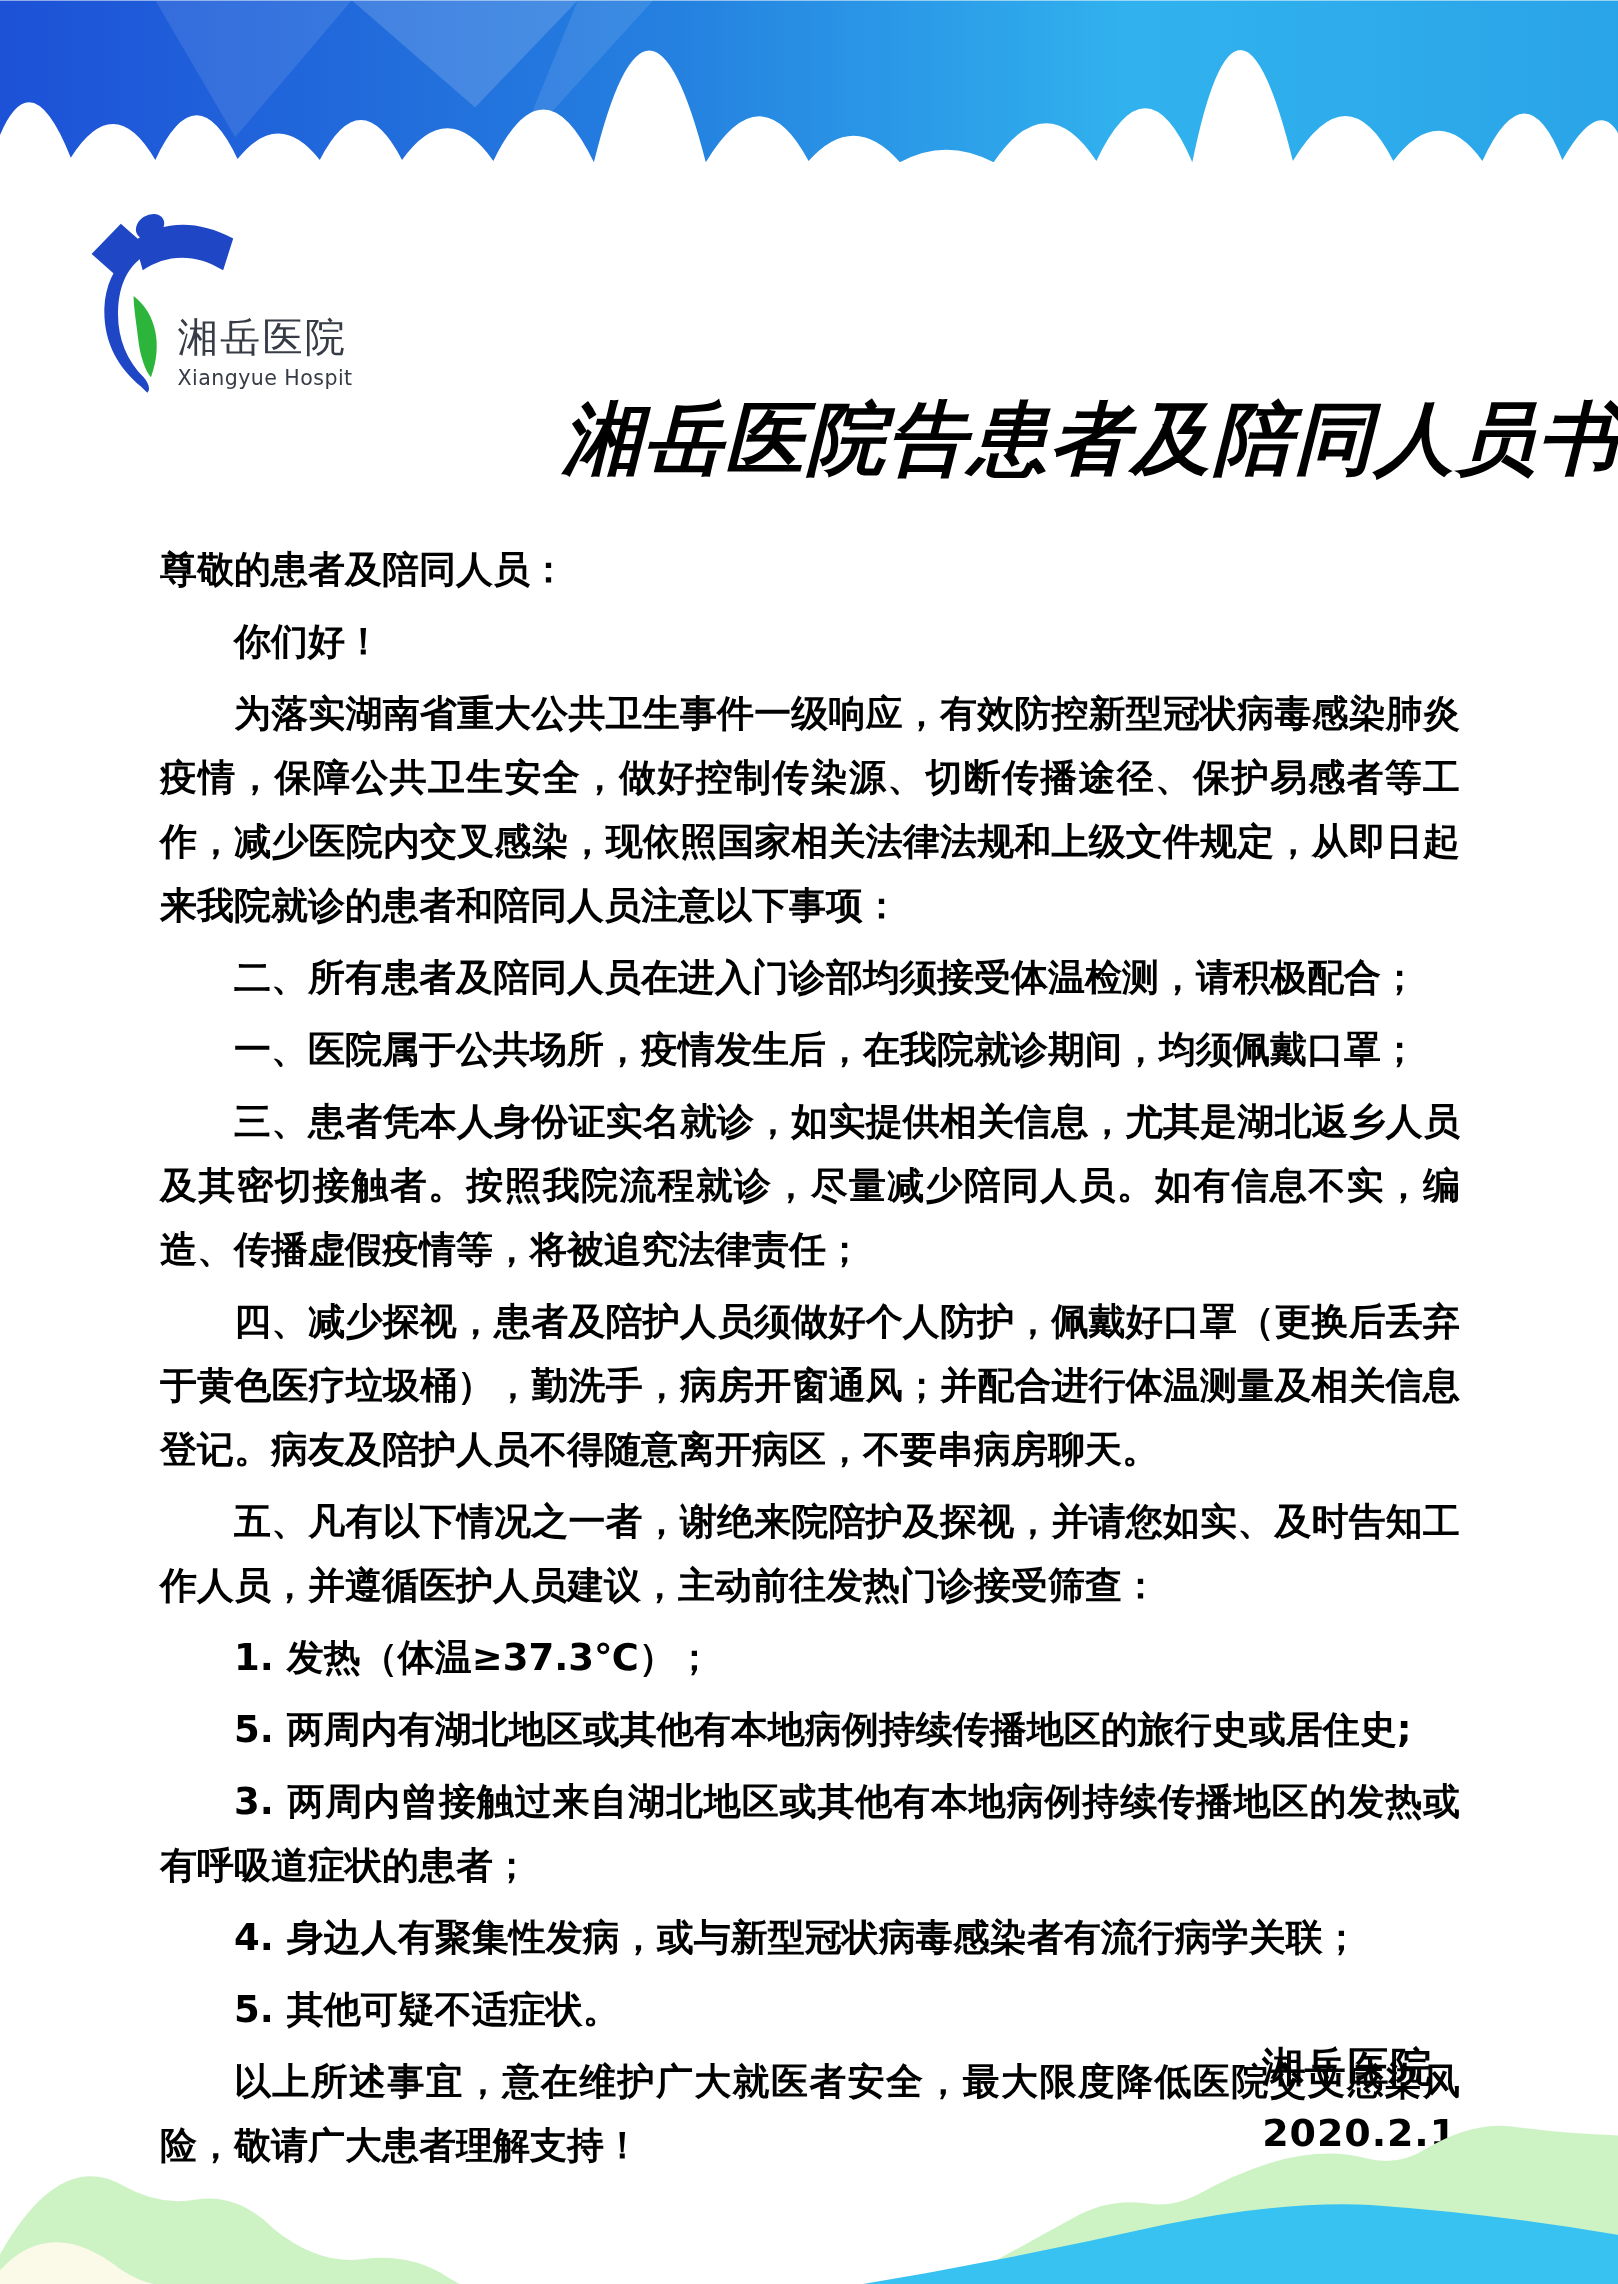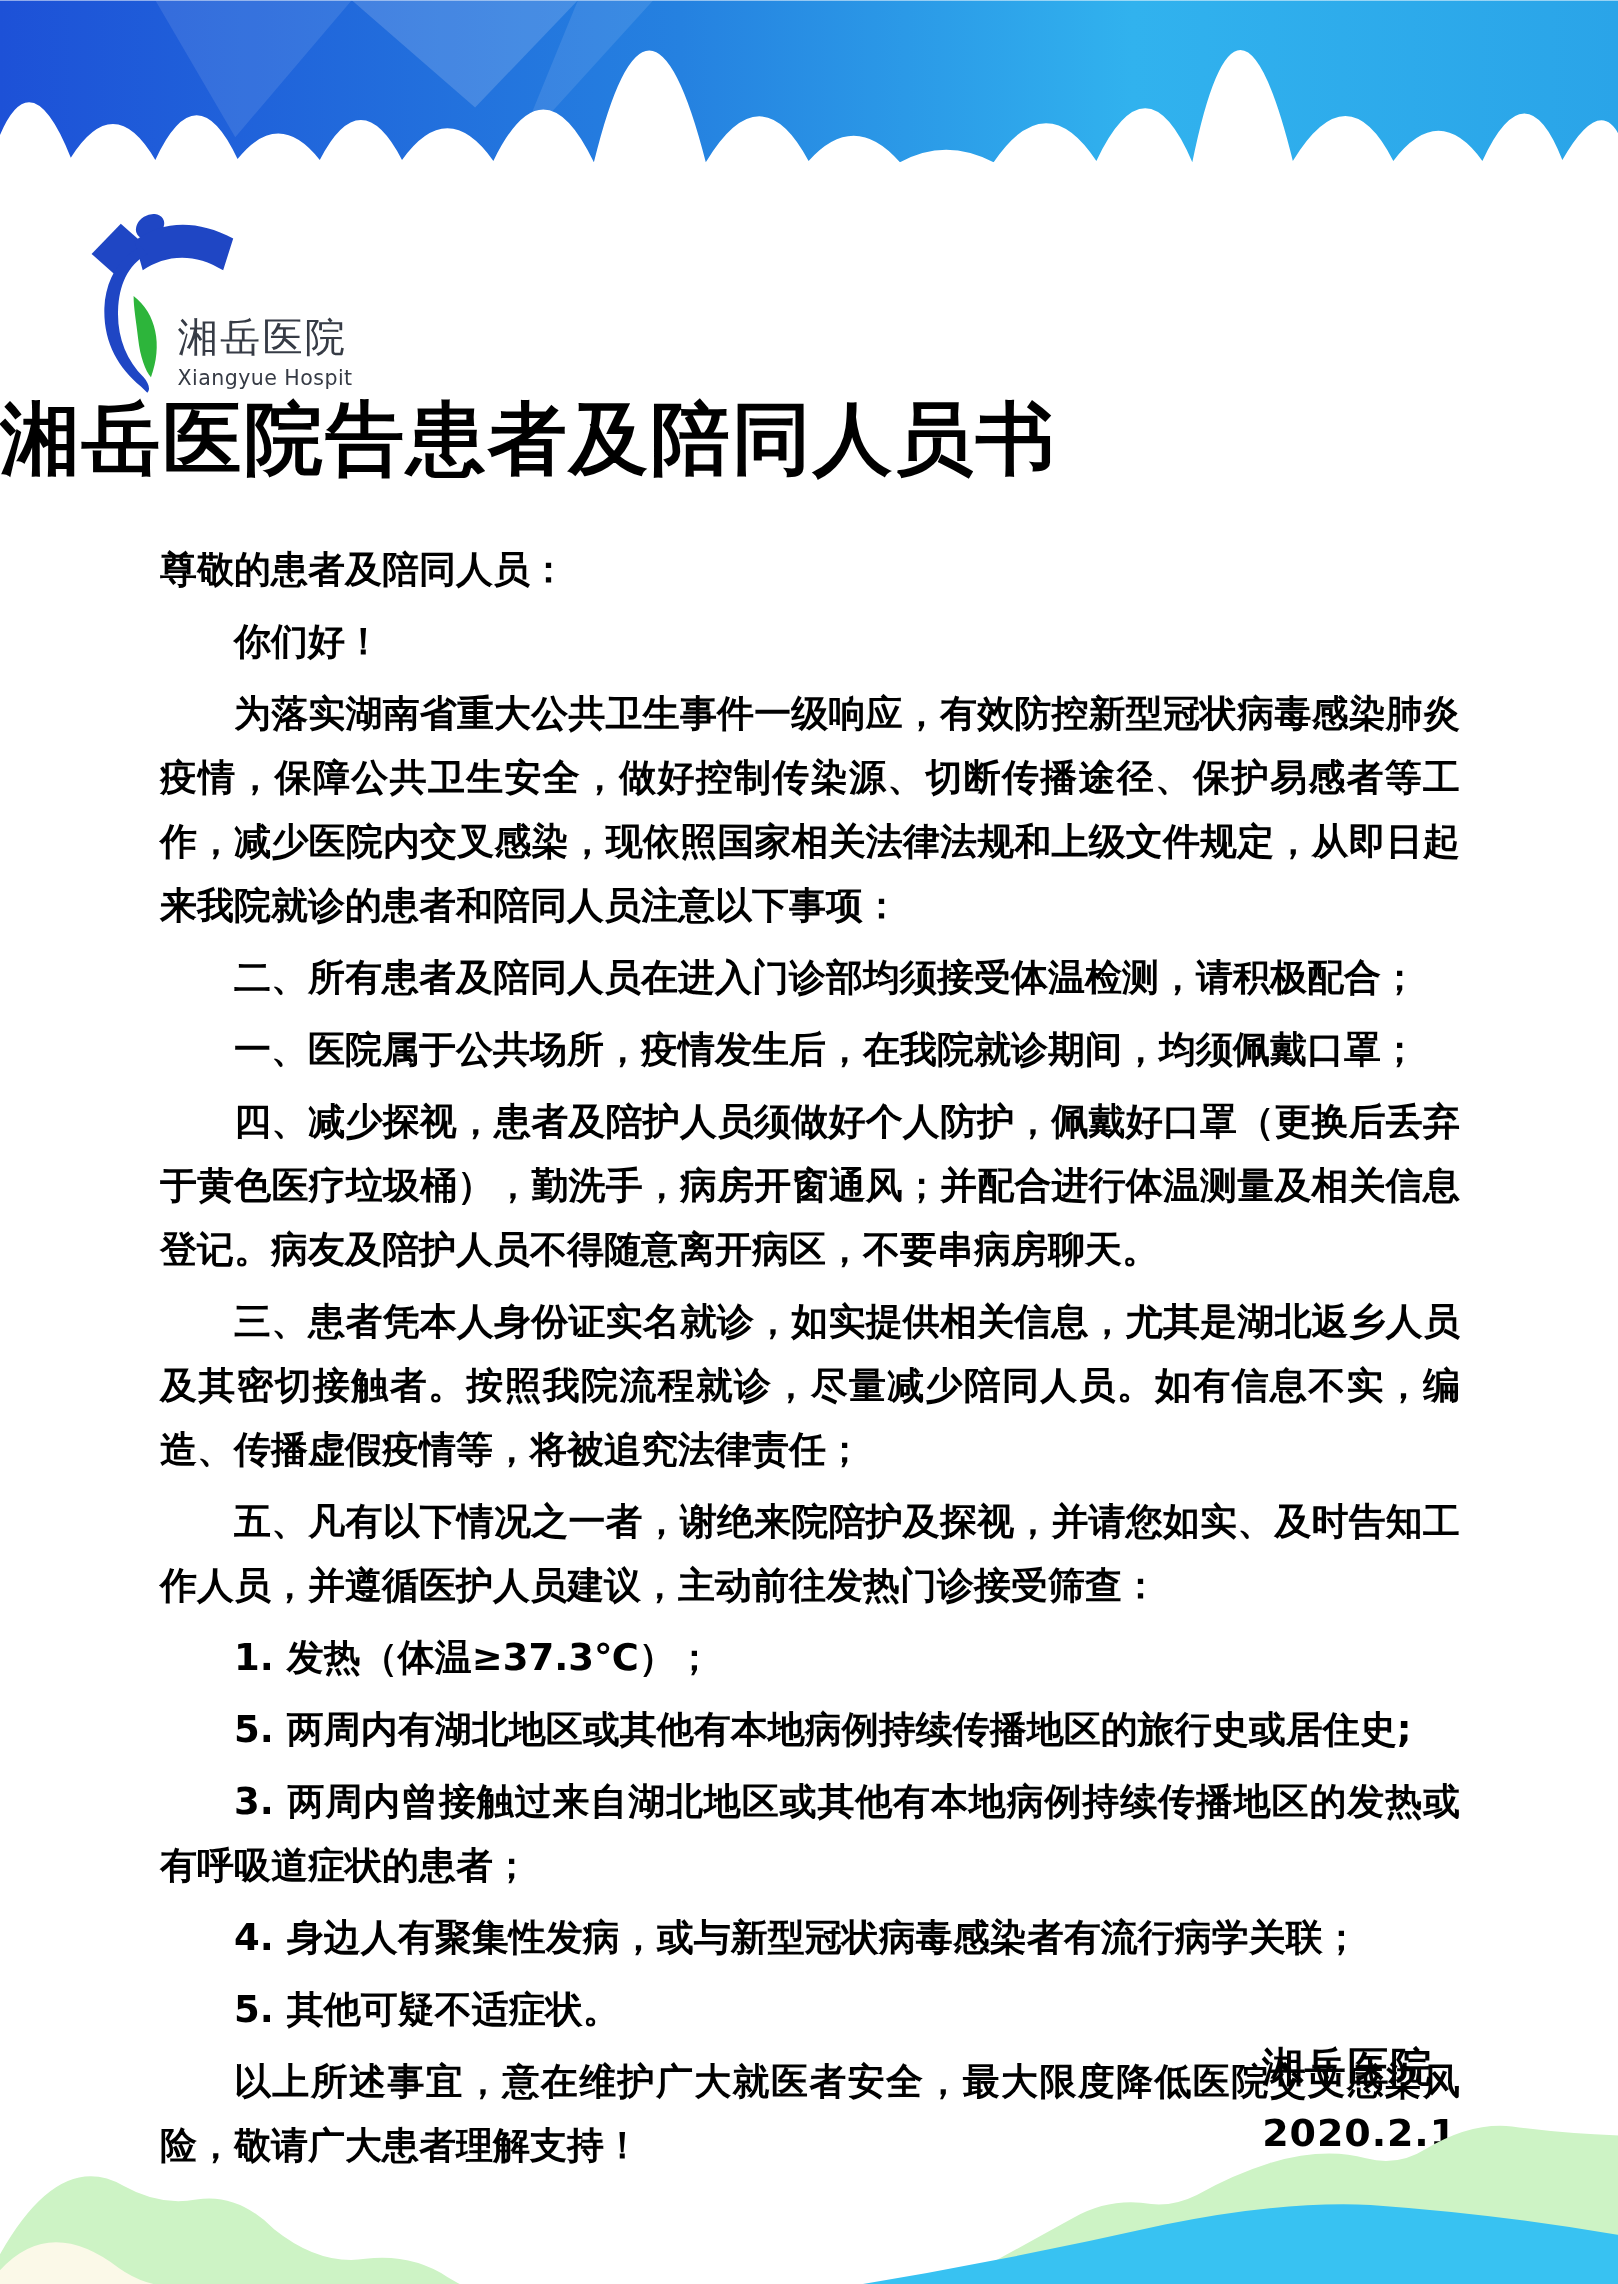--- a/index.html
+++ b/index.html
@@ -25,27 +25,28 @@
     position: absolute;
     left: 87px;
     top: 210px;
     display: block;
   }
   .doc-title {
     position: absolute;
     top: 391px;
     left: 0;
     width: 100%;
-    text-align: left;
+    text-align: right;
     font-size: 79px;
     font-weight: 900;
     letter-spacing: 2.3px;
     line-height: 96px;
     color: var(--title-text, #000);
     white-space: nowrap;
+    font-style: italic;
   }
   .body-text {
     position: absolute;
     left: 152px;
     top: 530px;
     width: 1316px;
     font-size: 37px;
     line-height: 64px;
     font-weight: 600;
     text-align: justify;
@@ -128,22 +129,22 @@
 </svg>
 
 <div class="doc-title">湘岳医院告患者及陪同人员书</div>
 
 <div class="body-text">
     <p class="para">尊敬的患者及陪同人员：</p>
     <p class="para indent">你们好！</p>
     <p class="para indent">为落实湖南省重大公共卫生事件一级响应，有效防控新型冠状病毒感染肺炎疫情，保障公共卫生安全，做好控制传染源、切断传播途径、保护易感者等工作，减少医院内交叉感染，现依照国家相关法律法规和上级文件规定，从即日起来我院就诊的患者和陪同人员注意以下事项：</p>
     <p class="para indent">二、所有患者及陪同人员在进入门诊部均须接受体温检测，请积极配合；</p>
     <p class="para indent">一、医院属于公共场所，疫情发生后，在我院就诊期间，均须佩戴口罩；</p>
+    <p class="para indent">三、患者凭本人身份证实名就诊，如实提供相关信息，尤其是湖北返乡人员及其密切接触者。按照我院流程就诊，尽量减少陪同人员。如有信息不实，编造、传播虚假疫情等，将被追究法律责任；</p>
     <p class="para indent">四、减少探视，患者及陪护人员须做好个人防护，佩戴好口罩（更换后丢弃于黄色医疗垃圾桶），勤洗手，病房开窗通风；并配合进行体温测量及相关信息登记。病友及陪护人员不得随意离开病区，不要串病房聊天。</p>
-    <p class="para indent">三、患者凭本人身份证实名就诊，如实提供相关信息，尤其是湖北返乡人员及其密切接触者。按照我院流程就诊，尽量减少陪同人员。如有信息不实，编造、传播虚假疫情等，将被追究法律责任；</p>
     <p class="para indent">五、凡有以下情况之一者，谢绝来院陪护及探视，并请您如实、及时告知工作人员，并遵循医护人员建议，主动前往发热门诊接受筛查：</p>
     <p class="para indent">1. 发热（体温≥37.3℃）；</p>
     <p class="para indent">5. 两周内有湖北地区或其他有本地病例持续传播地区的旅行史或居住史;</p>
     <p class="para indent">3. 两周内曾接触过来自湖北地区或其他有本地病例持续传播地区的发热或有呼吸道症状的患者；</p>
     <p class="para indent">4. 身边人有聚集性发病，或与新型冠状病毒感染者有流行病学关联；</p>
     <p class="para indent">5. 其他可疑不适症状。</p>
     <p class="para indent">以上所述事宜，意在维护广大就医者安全，最大限度降低医院交叉感染风险，敬请广大患者理解支持！</p>
   </div>
 
 <div class="signature">

